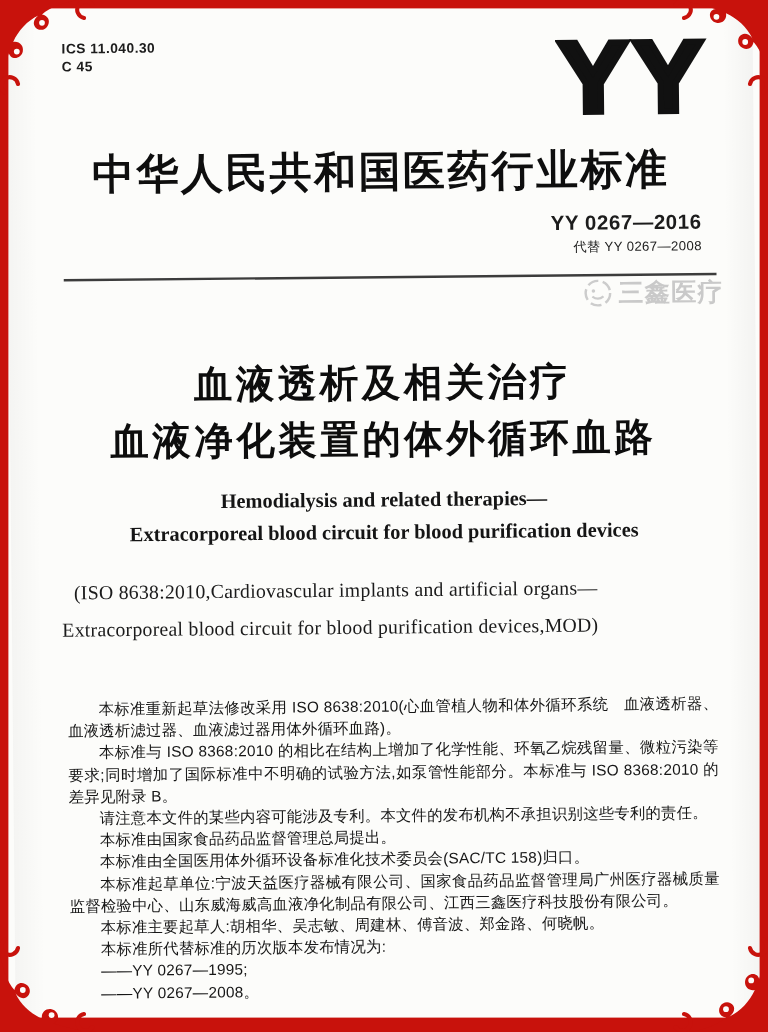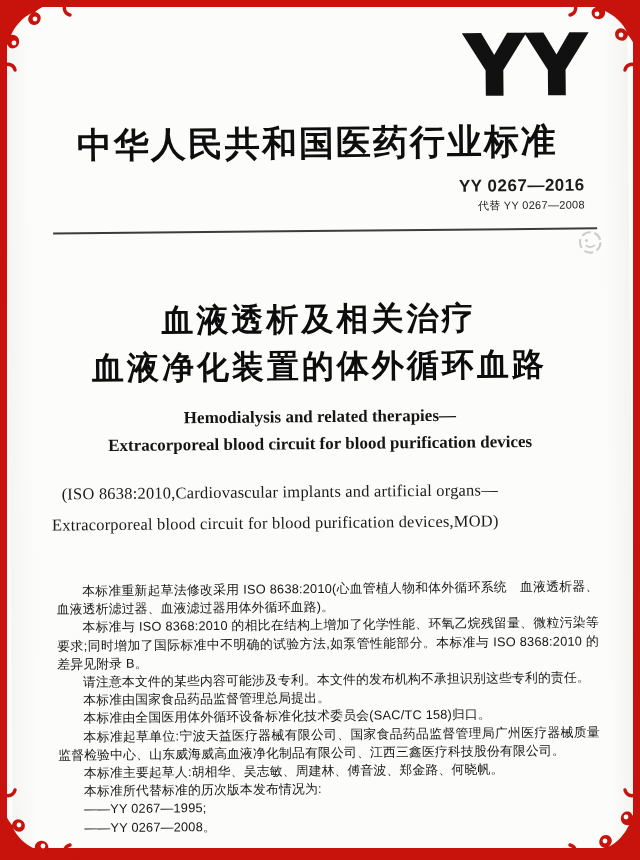--- a/index.html
+++ b/index.html
@@ -74,38 +74,43 @@
   .foreword p{
     margin:0;text-indent:2em;text-align:justify;
     font-size:12.8px;line-height:18.2px;color:#161616;letter-spacing:.2px;
   }
 </style>
 </head>
 <body>
 
 <div class="scan">
 
+  <div class="abs ics-block">
+    <div>ICS 11.040.30</div>
+    <div>C 45</div>
+  </div>
 
   <div class="abs yy-logo">YY</div>
 
   <div class="abs std-header">中华人民共和国医药行业标准</div>
 
   <div class="abs std-no">
     <div class="num">YY 0267—2016</div>
     <div class="rep">代替 YY 0267—2008</div>
   </div>
 
   <div class="abs header-rule"></div>
 
   <div class="abs watermark">
     <svg viewBox="0 0 28 28" aria-hidden="true">
       <circle cx="14" cy="14" r="11" fill="none" stroke="#cccccc" stroke-width="2.2" stroke-dasharray="10 4"></circle>
       <circle cx="10" cy="12" r="1.6" fill="#cccccc"></circle>
       <path d="M9,17 q5,4 10,0" fill="none" stroke="#cccccc" stroke-width="2"></path>
     </svg>
+    <span class="wm-text">三鑫医疗</span>
   </div>
 
   <div class="abs cn-title">
     <div>血液透析及相关治疗</div>
     <div>血液净化装置的体外循环血路</div>
   </div>
 
   <div class="abs en-title">
     <div>Hemodialysis and related therapies—</div>
     <div>Extracorporeal blood circuit for blood purification devices</div>

